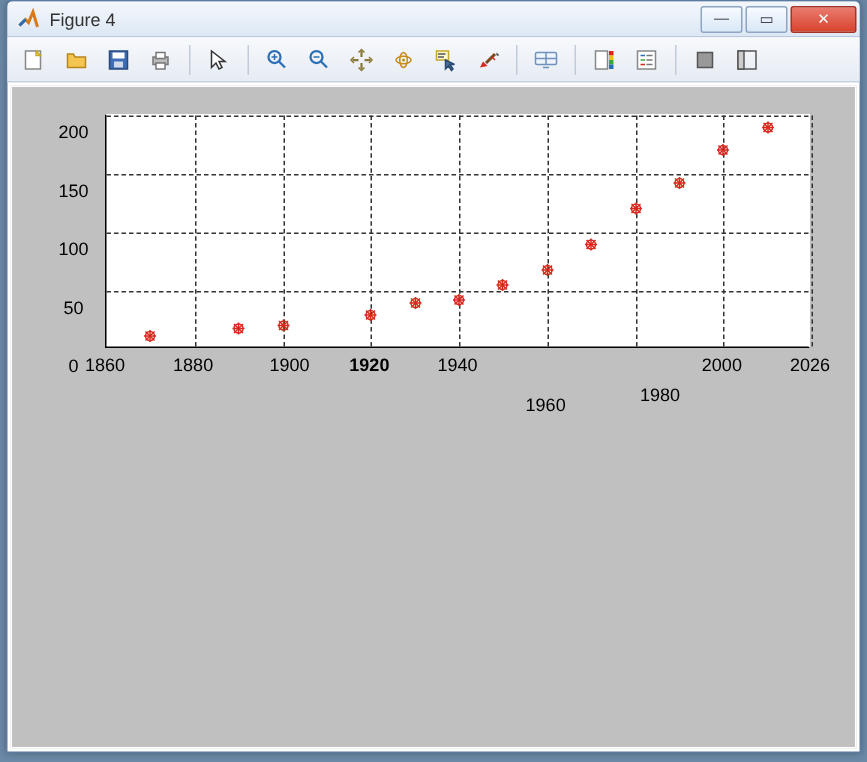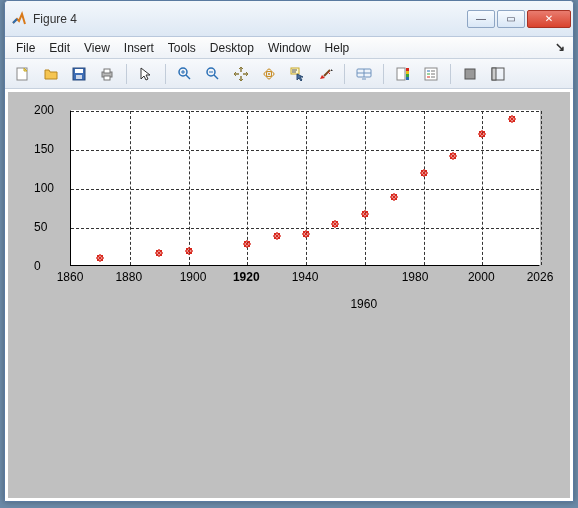--- a/index.html
+++ b/index.html
@@ -17,21 +17,21 @@
     position: absolute;
     left: 4px; top: 0; right: 4px; bottom: 6px;
     background: #fff;
     border: 1px solid #5a7aa0;
     border-radius: 4px 4px 0 0;
     box-shadow: 0 0 6px rgba(0,0,0,0.3);
     display: flex;
     flex-direction: column;
   }
   .titlebar {
-    height: 36px;
+    height: 24px;
     background: linear-gradient(#f3f7fb, #dde8f4);
     border-bottom: 1px solid #b9c8dc;
     display: flex;
     align-items: center;
     padding: 0 2px 0 6px;
     border-radius: 4px 4px 0 0;
   }
   .titlebar .app-icon {
     width: 16px; height: 16px; margin-right: 6px;
     display: flex; align-items: center; justify-content: center;
@@ -94,21 +94,21 @@
     border-right-color: transparent;
   }
   .plot .grid-h, .plot .grid-v { position: absolute; }
   .plot .grid-h { left: 0; right: 0; height: 0; border-top: 1px dashed #333; }
   .plot .grid-v { top: 0; bottom: 0; width: 0; border-left: 1px dashed #333; }
   .tick-x, .tick-y {
     position: absolute;
     font-size: 12px; color: #000;
   }
   .tick-x { top: 178px; transform: translateX(-50%); }
-  .tick-y { text-align: left; width: 30px; transform: translateY(-50%); }
+  .tick-y { text-align: center; width: 30px; transform: translateY(-50%); margin-top: 12px; }
   .point {
     position: absolute; width: 9px; height: 9px;
     transform: translate(-50%, -50%);
   }
   .point svg { display: block; }
 </style>
 </head>
 <body>
 
 <div class="window">
@@ -121,32 +121,20 @@
       </svg>
     </span>
     <span class="title">Figure 4</span>
     <div class="win-btns">
       <div class="win-btn">—</div>
       <div class="win-btn">▭</div>
       <div class="win-btn close">✕</div>
     </div>
   </div>
 
-  <div class="menubar">
-
-    <div class="menu-item">File</div>
-      <div class="menu-item">Edit</div>
-      <div class="menu-item">View</div>
-      <div class="menu-item">Insert</div>
-      <div class="menu-item">Tools</div>
-      <div class="menu-item">Desktop</div>
-      <div class="menu-item">Window</div>
-      <div class="menu-item">Help</div>
-      <span class="dock">↘</span>
-  </div>
 
   <div class="toolbar">
 
   <div class="tbtn">
         <svg width="16" height="16">
           <rect x="2" y="2" width="10" height="12" fill="#fff" stroke="#888"></rect>
           <path d="M9 2 L12 5 L9 5 Z" fill="#f3e08a" stroke="#c7a828"></path>
         </svg>
       </div>
       <div class="tbtn">
@@ -274,21 +262,21 @@
           <div class="tick-y" style="left: 26px; top: 18px;">200</div>
         </div>
 
       <div id="xticks">
           <div class="tick-x" style="left: 62px; text-align: right;">1860</div>
           <div class="tick-x" style="left: 120.75px;">1880</div>
           <div class="tick-x" style="left: 185px;">1900</div>
           <div class="tick-x" style="left: 238.25px; font-weight: bold;">1920</div>
           <div class="tick-x" style="left: 297px;">1940</div>
           <div class="tick-x" style="left: 355.75px; margin-top: 27px;">1960</div>
-          <div class="tick-x" style="left: 407px;">1980</div>
+          <div class="tick-x" style="left: 432px; margin-top: 20px;">1980</div>
           <div class="tick-x" style="left: 473.25px;">2000</div>
           <div class="tick-x" style="left: 532px;">2026</div>
         </div>
       <div class="plot" id="plot">
 
       <div class="grid-h" style="top: 117px;"></div>
           <div class="grid-h" style="top: 78px;"></div>
           <div class="grid-h" style="top: 39px;"></div>
           <div class="grid-h" style="top: 0px;"></div>
           <div class="grid-v" style="left: 58.75px;"></div>

